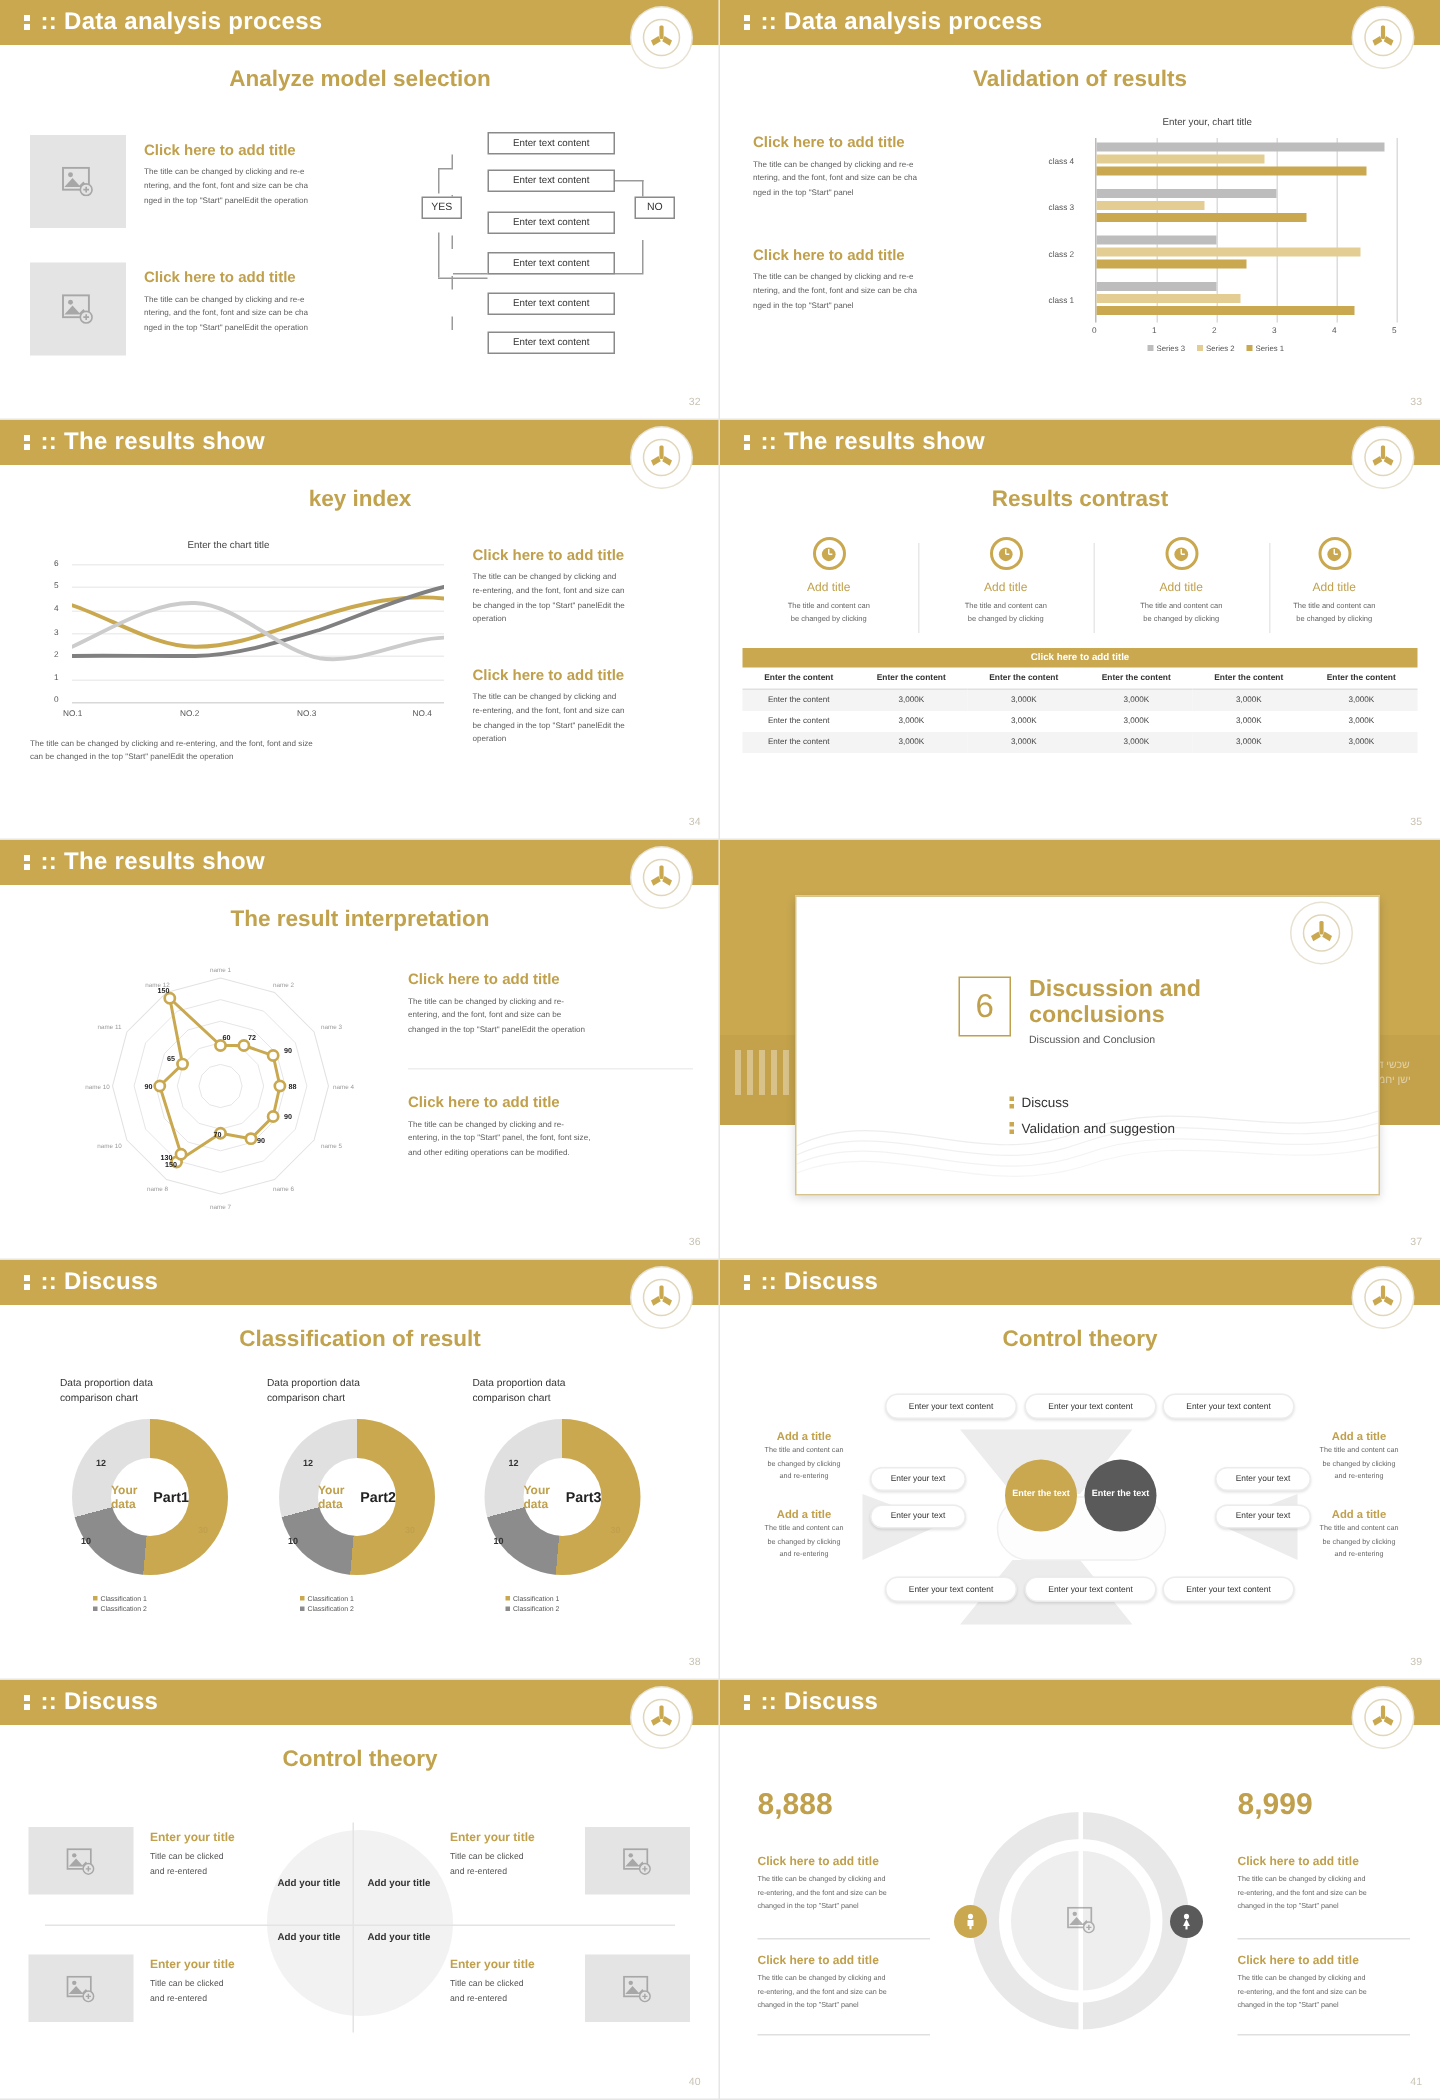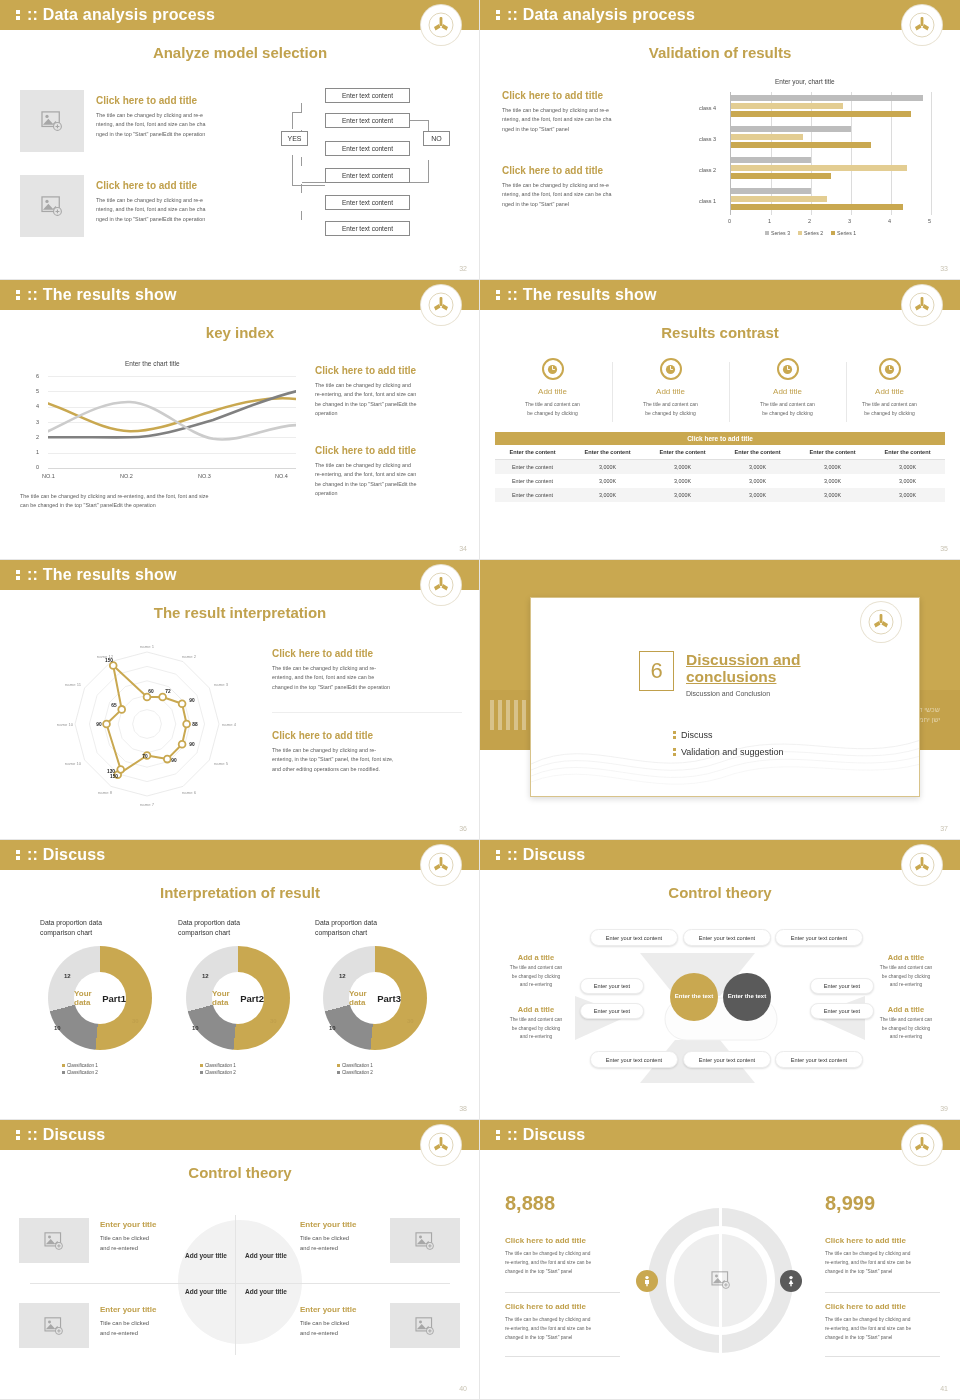--- a/index.html
+++ b/index.html
@@ -76,21 +76,21 @@
 
   
   .radar { position:absolute; }
 
   
   .sec-bg { position:absolute; inset:0; background:#c9a850; overflow:hidden; }
   .sec-card { position:absolute; left:50px; top:37px; width:390px; height:200px; background:#fff;
               border:1px solid #d8c38a; box-shadow:0 2px 6px rgba(0,0,0,.15); overflow:hidden; }
   .sec-num { width:35px; height:40px; border:1.5px solid #c0a04c; color:#c0a04c;
              font-size:22px; display:flex; align-items:center; justify-content:center; }
-  .sec-h { color:#c0a04c; font-size:15.5px; font-weight:bold; line-height:1.12;text-decoration:underline; }
+  .sec-h { color:#c0a04c; font-size:15.5px; font-weight:bold; line-height:1.12; }
   .sec-sub { font-size:7px; color:#555; margin-top:4px; }
   .sec-li { font-size:9px; color:#333; display:flex; align-items:center; gap:5px; margin-top:7px; }
   .sec-li .dd { display:inline-block; }
   .sec-li .dd b, .sec-li .dd i { display:block; width:3px; height:3px; background:#c9a850; }
   .sec-li .dd b { margin-bottom:1.5px; }
 
   
   .donut { position:absolute; width:104px; height:104px; border-radius:50%; }
   .donut .hole { position:absolute; left:26px; top:26px; width:52px; height:52px;
                  border-radius:50%; background:#fff; display:flex; 
@@ -643,21 +643,21 @@
     <span class="hdr-title">:: Discuss</span>
   </div>
   <div class="logo">
     <svg width="26" height="26" viewBox="0 0 26 26">
           <circle cx="13" cy="13" r="12" fill="none" stroke="#e0d6ba" stroke-width="1"></circle>
           <rect x="11.6" y="5" width="2.8" height="9" rx="1" fill="#c9a850"></rect>
           <path d="M6 15 L11 12 L12.5 15.5 L7.5 18.5 Z" fill="#c9a850"></path>
           <path d="M20 15 L15 12 L13.5 15.5 L18.5 18.5 Z" fill="#c9a850"></path>
         </svg>
   </div>
-  <div class="sl-title">Interpretation of result</div>
+  <div class="sl-title">Classification of result</div>
 
   <div style="position:absolute;left:40px;top:78px;">
     <div style="font-size:6.8px;color:#333;line-height:1.5;width:120px;">
       <div>Data proportion data</div>
       <div>comparison chart</div>
     </div>
     <div class="donut" style="left:8px;top:28px;background:conic-gradient(#c9a850 0deg 185deg, #8c8c8c 185deg 255deg, #e0e0e0 255deg 360deg);">
       <div class="hole">
         <div class="a">Your data</div>
         <div class="b">Part1</div>

